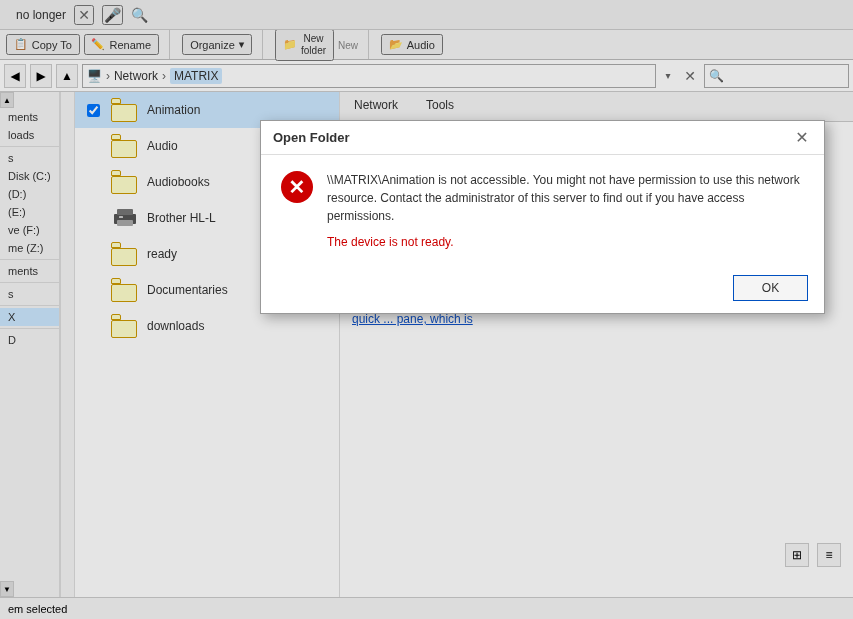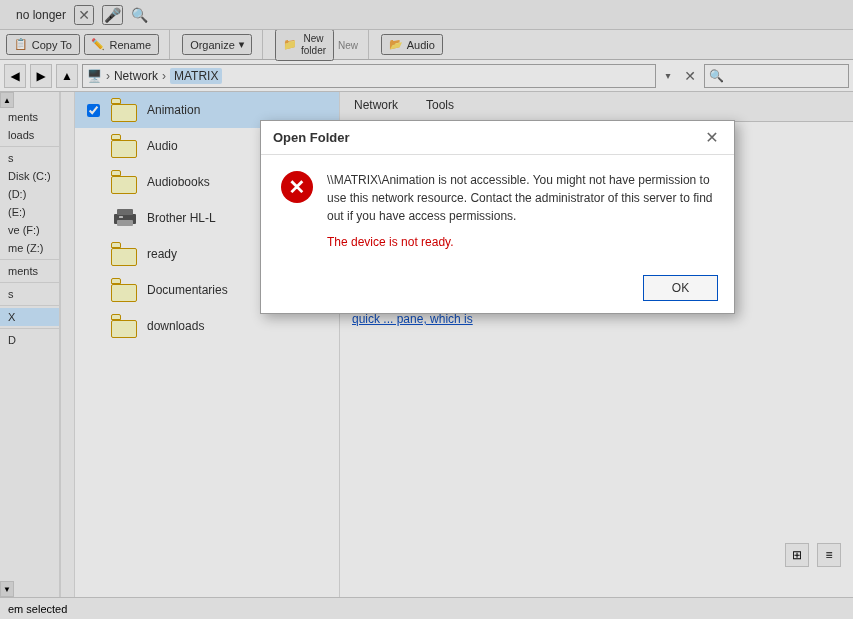--- a/index.html
+++ b/index.html
@@ -286,21 +286,21 @@
       background: rgba(0,0,0,0.1);
       z-index: 100;
       display: flex;
       align-items: flex-start;
       justify-content: flex-start;
     }
     .dialog {
       position: absolute;
       top: 120px;
       left: 260px;
-      width: 475px;
+      width: 565px;
       background: #fff;
       border: 1px solid #999;
       box-shadow: 4px 4px 12px rgba(0,0,0,0.3);
     }
     .dialog-titlebar {
       background: #fff;
       border-bottom: 1px solid #ddd;
       padding: 8px 12px;
       display: flex;
       align-items: center;

